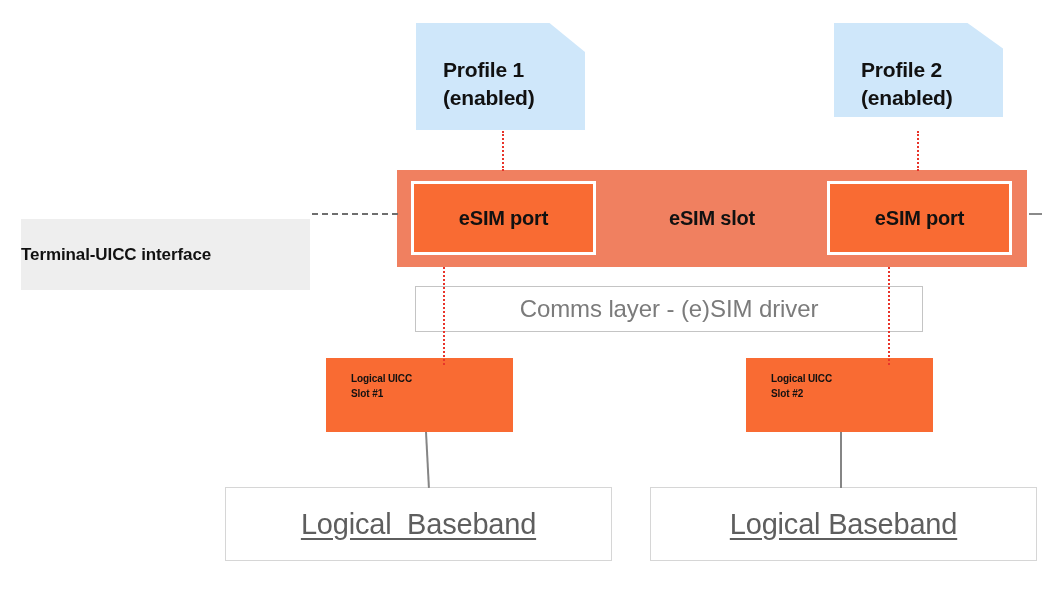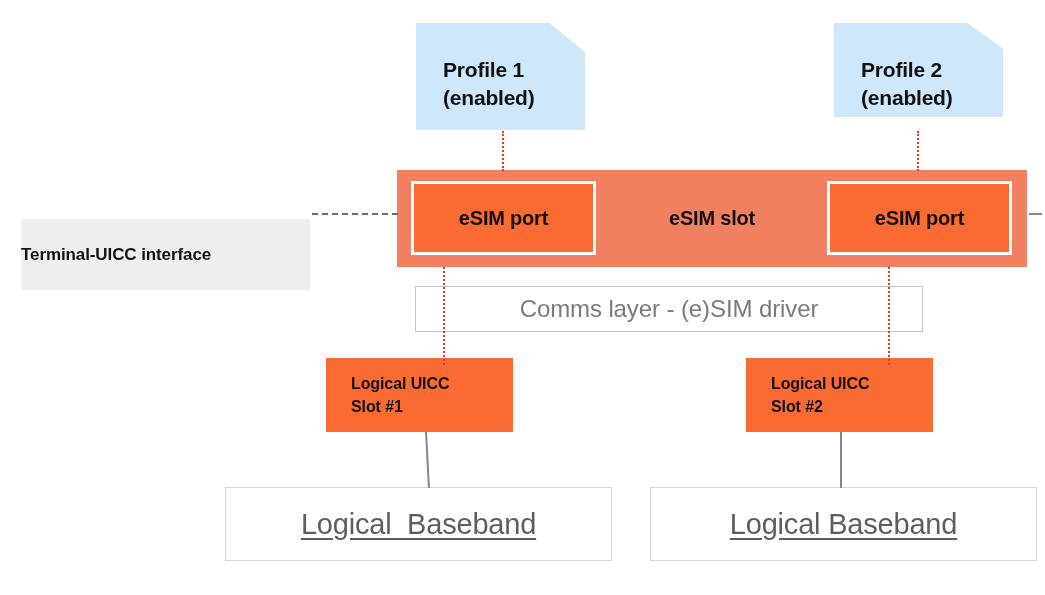--- a/index.html
+++ b/index.html
@@ -123,21 +123,21 @@
     top: 358px;
     width: 187px;
     height: 74px;
     background: #f96b33;
     z-index: 4;
   }
   .uicc-slot .uicc-text {
     position: absolute;
     left: 25px;
     top: 14px;
-    font-size: 16px;
+    font-size: 10px;
     font-weight: bold;
     color: #111111;
     line-height: 1.45;
     letter-spacing: -0.1px;
     white-space: pre-line;
   }
   #uicc-slot-1 { left: 326px; }
   #uicc-slot-2 { left: 746px; }
 
   

